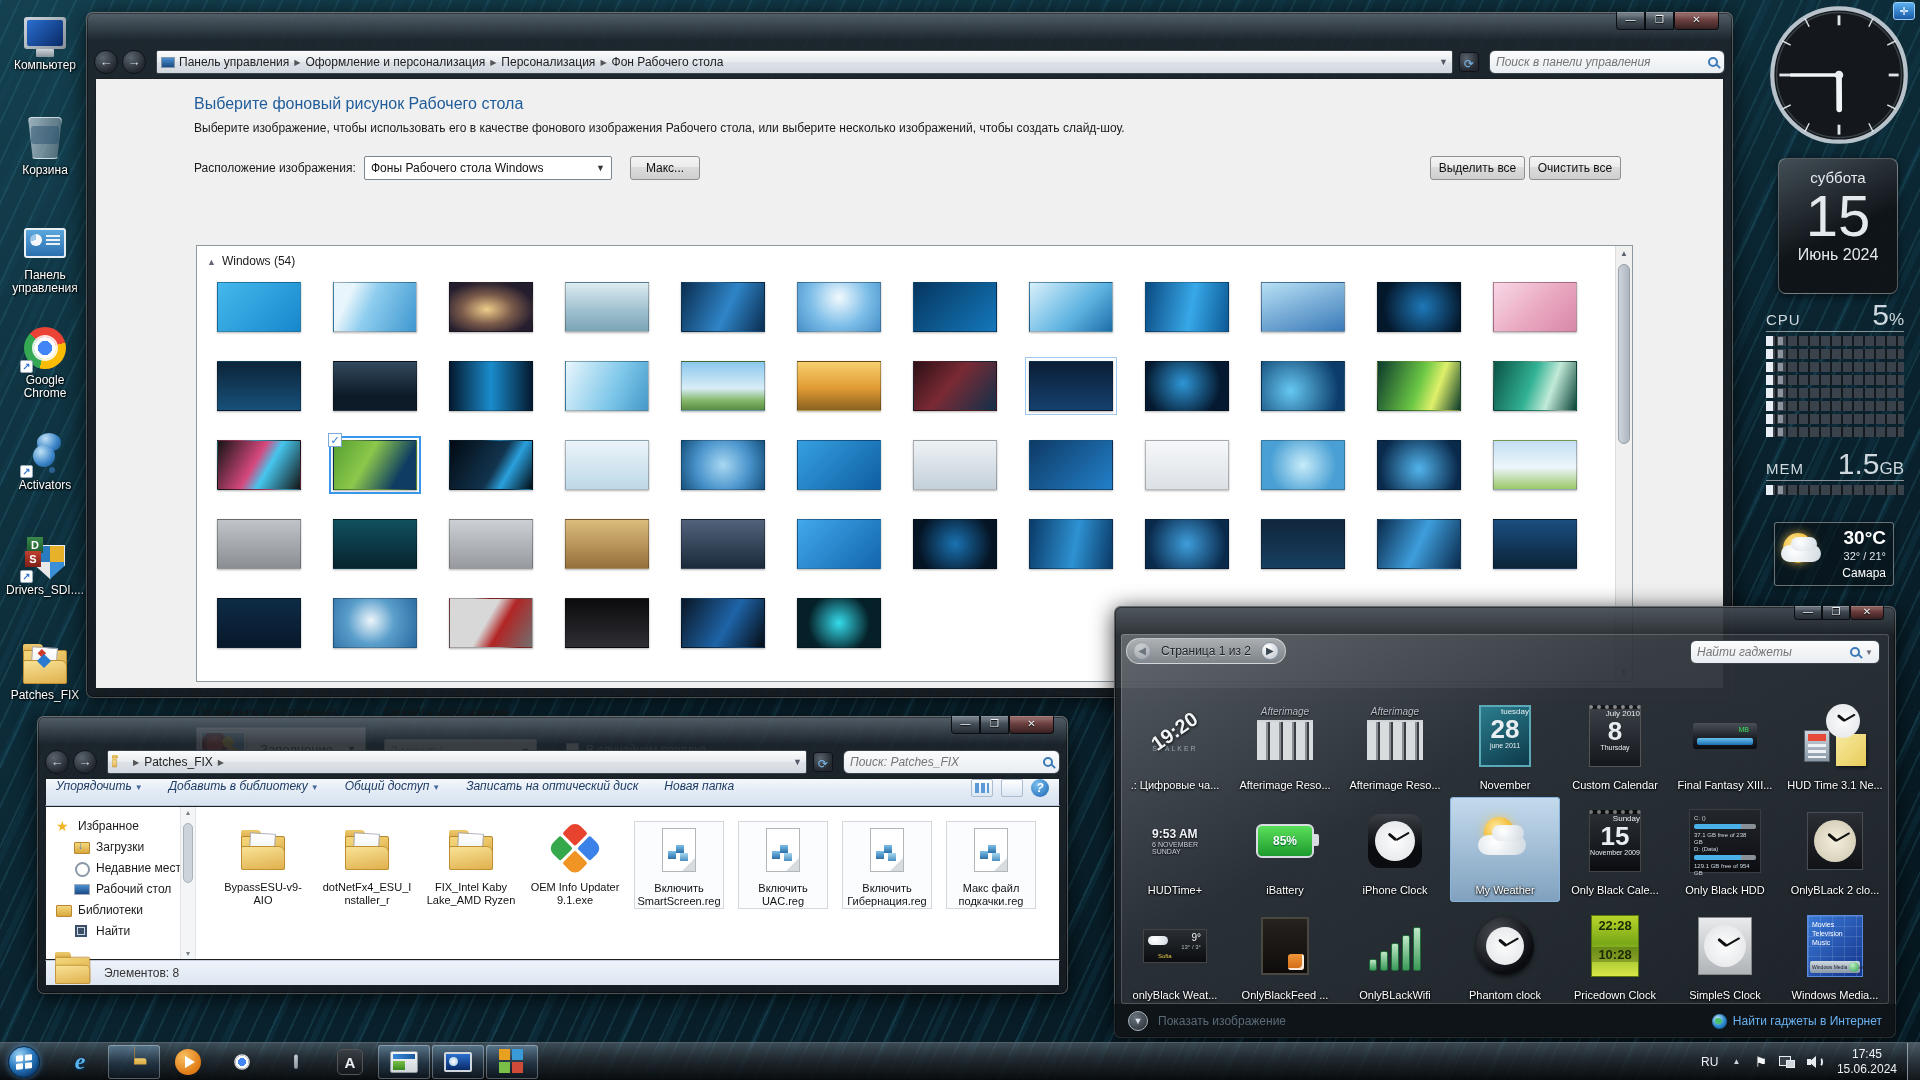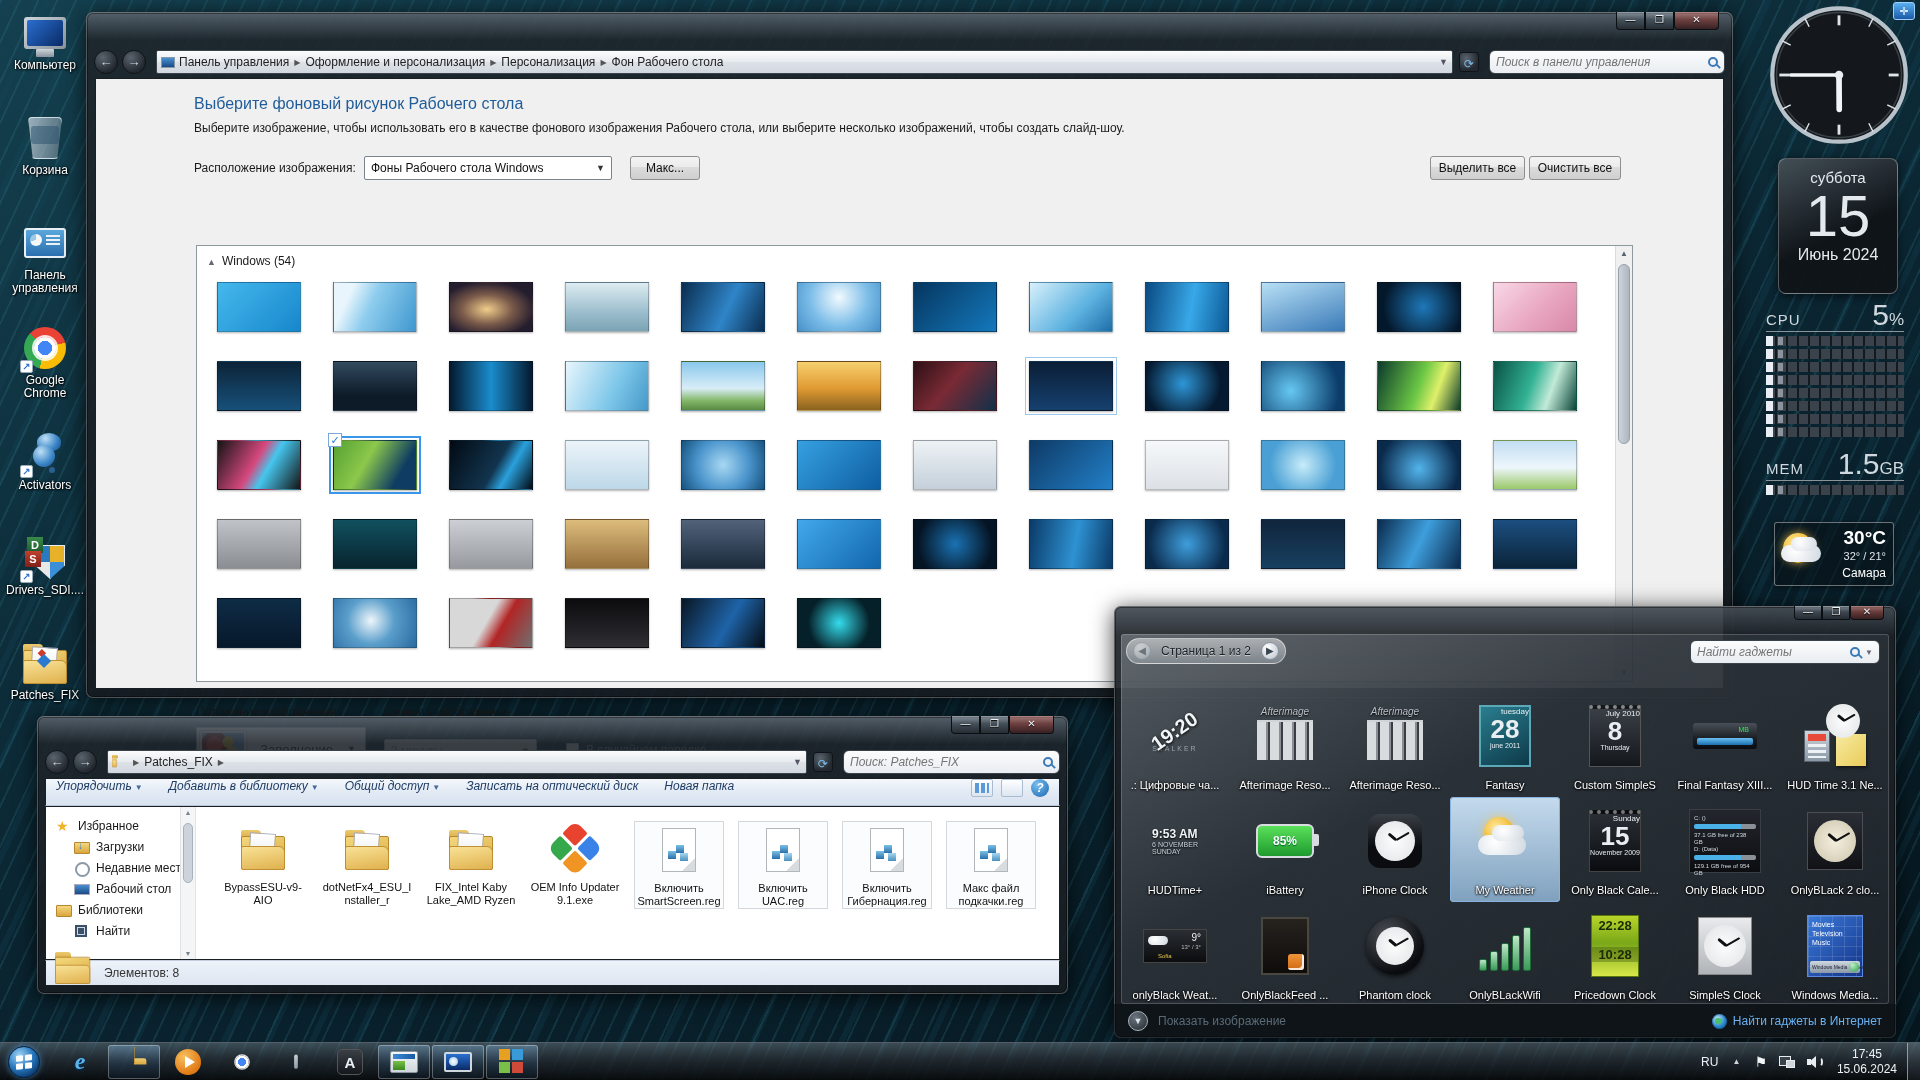--- a/index.html
+++ b/index.html
@@ -542,31 +542,31 @@
         <div class="glabel">Afterimage Reso...</div>
       </div>
       <div class="gcell">
         <div class="gico">
           <div class="g-cal teal">
             <div class="l1">tuesday</div>
             <div class="l2">28</div>
             <div class="l3">june 2011</div>
           </div>
         </div>
-        <div class="glabel">Fantasy</div>
+        <div class="glabel">November</div>
       </div>
       <div class="gcell">
         <div class="gico">
           <div class="g-cal dark">
             <div class="l1">July 2010</div>
             <div class="l2">8</div>
             <div class="l3">Thursday</div>
           </div>
         </div>
-        <div class="glabel">Custom SimpleS</div>
+        <div class="glabel">Custom Calendar</div>
       </div>
       <div class="gcell">
         <div class="gico">
           <div class="g-hdd">
             <span class="mb">MB</span>
           </div>
         </div>
         <div class="glabel">Final Fantasy XIII...</div>
       </div>
       <div class="gcell">
@@ -664,40 +664,40 @@
         <div class="glabel">onlyBlack Weat...</div>
       </div>
       <div class="gcell">
         <div class="gico">
           <div class="g-rss"></div>
         </div>
         <div class="glabel">OnlyBlackFeed ...</div>
       </div>
       <div class="gcell">
         <div class="gico">
-          <div class="g-phantom">
-            <div class="clockface" style="width:38px;height:38px;">
-              <span class="hh" style="width:3px;height:9.88px;transform:rotate(310deg);"></span>
-              <span class="mh" style="width:2px;height:14.44px;transform:rotate(60deg);"></span>
-            </div>
-          </div>
-        </div>
-        <div class="glabel">Phantom clock</div>
-      </div>
-      <div class="gcell">
-        <div class="gico">
           <div class="g-wifi">
             <i style="height:12px"></i>
             <i style="height:20px"></i>
             <i style="height:28px"></i>
             <i style="height:36px"></i>
             <i style="height:44px"></i>
           </div>
         </div>
         <div class="glabel">OnlyBLackWifi</div>
+      </div>
+      <div class="gcell">
+        <div class="gico">
+          <div class="g-phantom">
+            <div class="clockface" style="width:38px;height:38px;">
+              <span class="hh" style="width:3px;height:9.88px;transform:rotate(310deg);"></span>
+              <span class="mh" style="width:2px;height:14.44px;transform:rotate(60deg);"></span>
+            </div>
+          </div>
+        </div>
+        <div class="glabel">Phantom clock</div>
       </div>
       <div class="gcell">
         <div class="gico">
           <div class="g-price">
             <div class="p1">22:28</div>
             <div class="p2">10:28</div>
           </div>
         </div>
         <div class="glabel">Pricedown Clock</div>
       </div>

